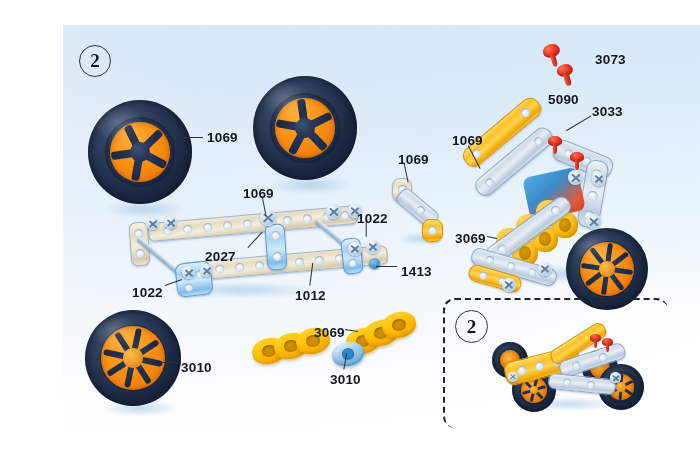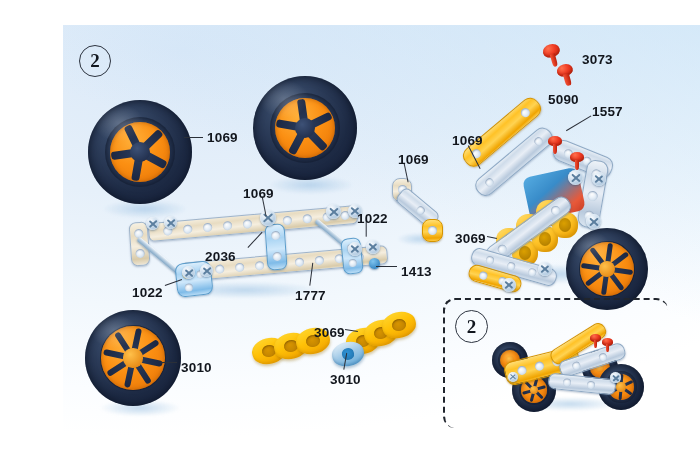--- a/index.html
+++ b/index.html
@@ -551,40 +551,40 @@
     <div class="screw" style="left:120px;top:52px;width:11px;height:11px;"></div>
     <div class="screw" style="left:18px;top:52px;width:10px;height:10px;"></div>
   </div>
 
   <div id="callouts">
       <div class="lead" style="left: 184px; top: 137px; width: 19px; transform: rotate(0deg);"></div>
       <div class="lbl" style="left: 207px; top: 130px;">1069</div>
       <div class="lead" style="left: 262px; top: 196px; width: 20.3961px; transform: rotate(78.6901deg);"></div>
       <div class="lbl" style="left: 243px; top: 186px;">1069</div>
       <div class="lead" style="left: 248px; top: 247px; width: 20.5183px; transform: rotate(-46.9749deg);"></div>
-      <div class="lbl" style="left: 205px; top: 249px;">2036</div>
+      <div class="lbl" style="left: 205px; top: 249px;">2027</div>
       <div class="lead" style="left: 165px; top: 285px; width: 18.0278px; transform: rotate(-19.44deg);"></div>
       <div class="lbl" style="left: 132px; top: 285px;">1022</div>
       <div class="lead" style="left: 366px; top: 219px; width: 17px; transform: rotate(90deg);"></div>
       <div class="lbl" style="left: 357px; top: 211px;">1022</div>
       <div class="lead" style="left: 310px; top: 285px; width: 23.1948px; transform: rotate(-82.5686deg);"></div>
-      <div class="lbl" style="left: 295px; top: 288px;">1777</div>
+      <div class="lbl" style="left: 295px; top: 288px;">1012</div>
       <div class="lead" style="left: 376px; top: 266px; width: 21px; transform: rotate(0deg);"></div>
       <div class="lbl" style="left: 401px; top: 264px;">1413</div>
       <div class="lead" style="left: 404px; top: 163px; width: 19.4165px; transform: rotate(78.1113deg);"></div>
       <div class="lbl" style="left: 398px; top: 152px;">1069</div>
       <div class="lead" style="left: 160px; top: 362px; width: 17px; transform: rotate(0deg);"></div>
       <div class="lbl" style="left: 181px; top: 360px;">3010</div>
       <div class="lead" style="left: 345px; top: 329px; width: 13.1529px; transform: rotate(8.74616deg);"></div>
       <div class="lbl" style="left: 314px; top: 325px;">3069</div>
       <div class="lead" style="left: 344px; top: 369px; width: 17.2627px; transform: rotate(-79.992deg);"></div>
       <div class="lbl" style="left: 330px; top: 372px;">3010</div>
       <div class="lead" style="left: 468px; top: 145px; width: 25.9422px; transform: rotate(62.4472deg);"></div>
       <div class="lbl" style="left: 452px; top: 133px;">1069</div>
       <div class="lead" style="left: 487px; top: 236px; width: 10.198px; transform: rotate(11.3099deg);"></div>
       <div class="lbl" style="left: 455px; top: 231px;">3069</div>
-      <div class="lbl" style="left: 582px; top: 52px;">3073</div>
+      <div class="lbl" style="left: 595px; top: 52px;">3073</div>
       <div class="lbl" style="left: 548px; top: 92px;">5090</div>
       <div class="lead" style="left: 591px; top: 115px; width: 29.1548px; transform: rotate(149.036deg);"></div>
-      <div class="lbl" style="left: 592px; top: 104px;">1557</div>
+      <div class="lbl" style="left: 592px; top: 104px;">3033</div>
     </div>
 
 </div>
 
 </body></html>

